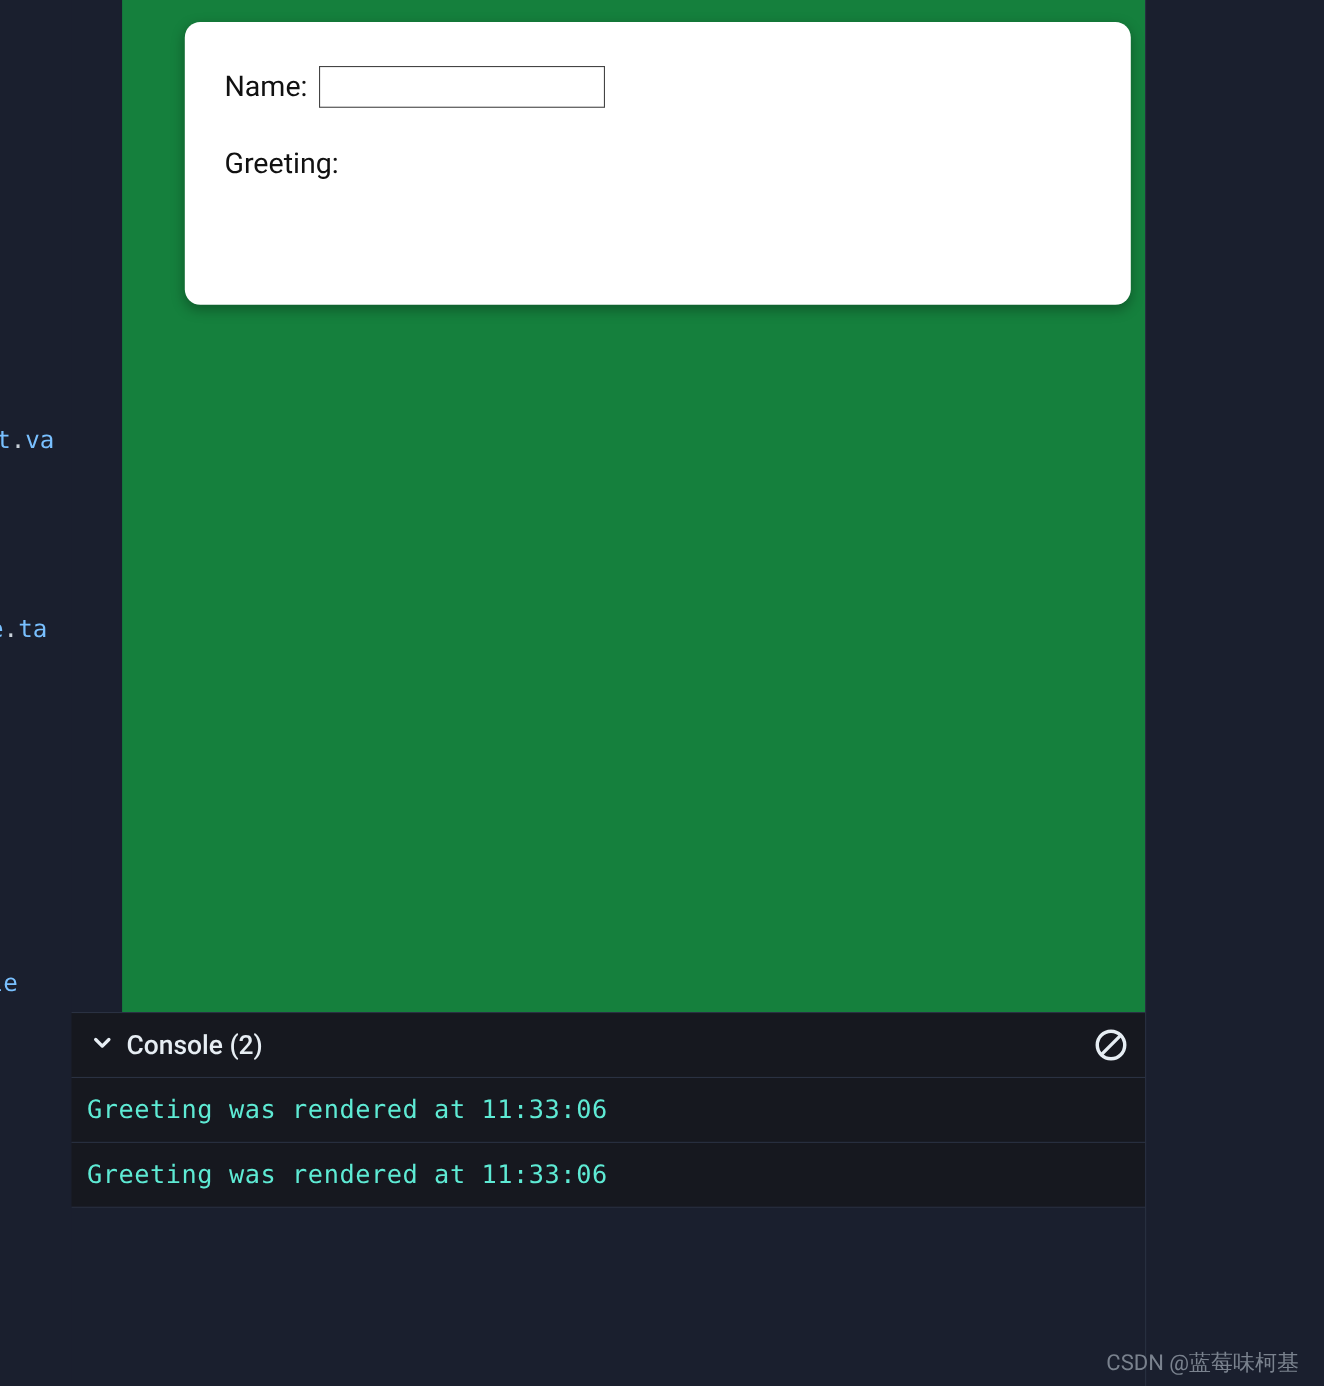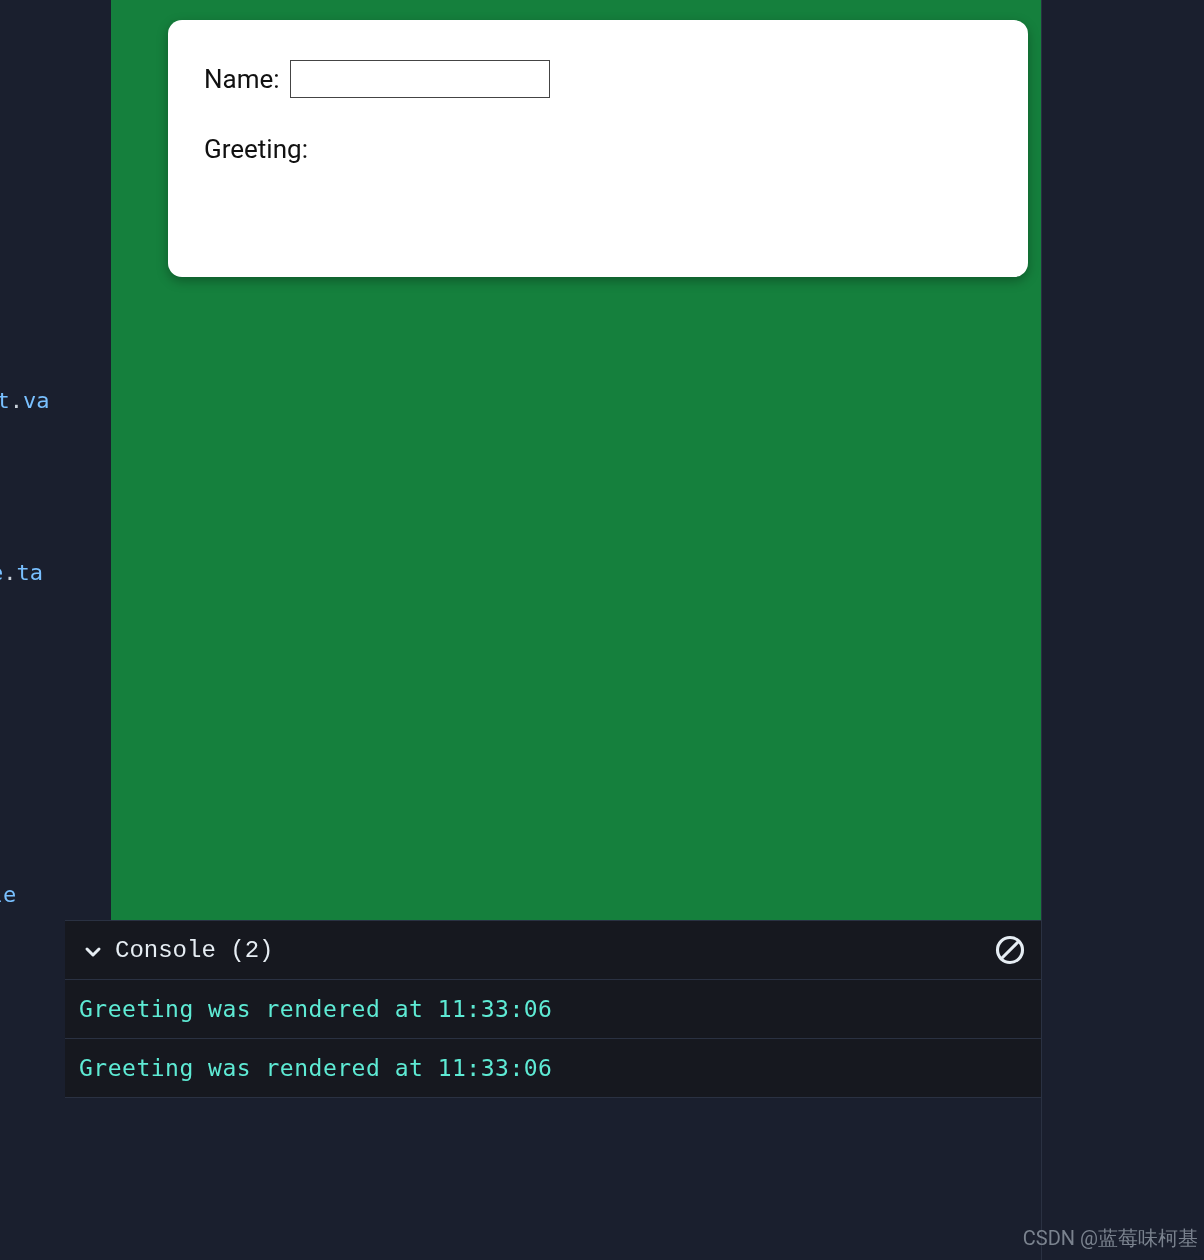--- a/index.html
+++ b/index.html
@@ -97,23 +97,22 @@
     }
     .console-header {
       display: flex;
       align-items: center;
       justify-content: space-between;
       padding: 14px 16px;
       border-bottom: 1px solid #2a3142;
     }
     .console-header-left {
       display: flex;
-      align-items: flex-end;
+      align-items: flex-start;
       gap: 10px;
-      font-family: Liberation Mono, monospace;
     }
     .chevron-icon {
       width: 24px;
       height: 24px;
       color: #e6edf3;
     }
     .console-title {
       color: #e6edf3;
       font-size: 24px;
       font-weight: 500;
@@ -136,21 +135,21 @@
       position: absolute;
       right: 0;
       top: 0;
       width: 163px;
       height: 100%;
       background: #1a1f2e;
       border-left: 1px solid #2a3142;
     }
     .watermark {
       position: absolute;
-      right: 6px;
+      right: 23px;
       bottom: 8px;
       color: #7a828e;
       font-size: 20px;
     }
   </style>
 </head>
 <body>
 
 <div class="code-sidebar">
   <div class="code-fragment frag1">

